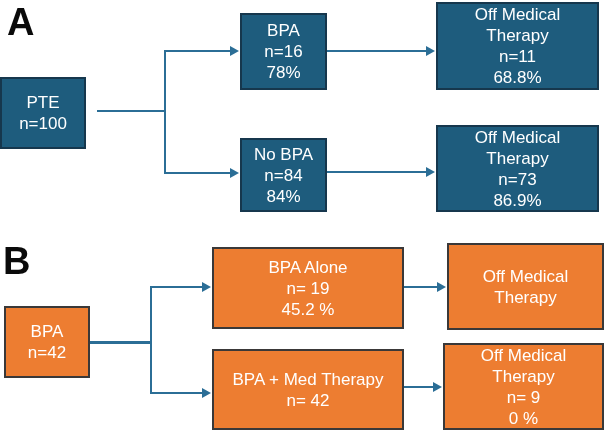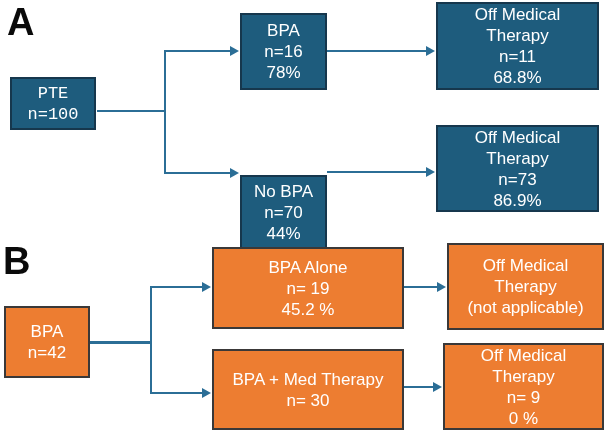--- a/index.html
+++ b/index.html
@@ -32,35 +32,35 @@
     border-left:9px solid var(--line);
   }
 </style>
 </head>
 <body>
 
 <div id="figure">
 
   <div class="panel-label" style="left:7px; top:3px;">A</div>
 
-  <div class="box teal" style="left:10px; top:77px; width:86px; height:53px;font-family:Liberation Mono, monospace;">
+  <div class="box teal" style="left:0; top:77px; width:86px; height:72px;">
     <div>PTE</div>
     <div>n=100</div>
   </div>
 
   <div class="box teal" style="left:240px; top:13px; width:87px; height:77px;">
     <div>BPA</div>
     <div>n=16</div>
     <div>78%</div>
   </div>
 
-  <div class="box teal" style="left:240px; top:138px; width:87px; height:74px;margin-top:37px;">
+  <div class="box teal" style="left:240px; top:138px; width:87px; height:74px;">
     <div>No BPA</div>
-    <div>n=70</div>
-    <div>44%</div>
+    <div>n=84</div>
+    <div>84%</div>
   </div>
 
   <div class="box teal" style="left:436px; top:2px; width:163px; height:88px;">
     <div>Off Medical</div>
     <div>Therapy</div>
     <div>n=11</div>
     <div>68.8%</div>
   </div>
 
   <div class="box teal" style="left:436px; top:125px; width:163px; height:87px;">
@@ -89,27 +89,26 @@
   </div>
 
   <div class="box orange" style="left:212px; top:247px; width:192px; height:82px;">
     <div>BPA Alone</div>
     <div>n= 19</div>
     <div>45.2 %</div>
   </div>
 
   <div class="box orange" style="left:212px; top:349px; width:192px; height:81px;text-align:right;">
     <div>BPA + Med Therapy</div>
-    <div>n= 30</div>
+    <div>n= 42</div>
   </div>
 
   <div class="box orange" style="left:447px; top:243px; width:157px; height:87px;">
     <div>Off Medical</div>
     <div>Therapy</div>
-    <div>(not applicable)</div>
   </div>
 
   <div class="box orange" style="left:443px; top:343px; width:161px; height:87px;">
     <div>Off Medical</div>
     <div>Therapy</div>
     <div>n= 9</div>
     <div>0 %</div>
   </div>
 
   <div class="line thick" style="left:90px; top:341px; width:61px;"></div>

